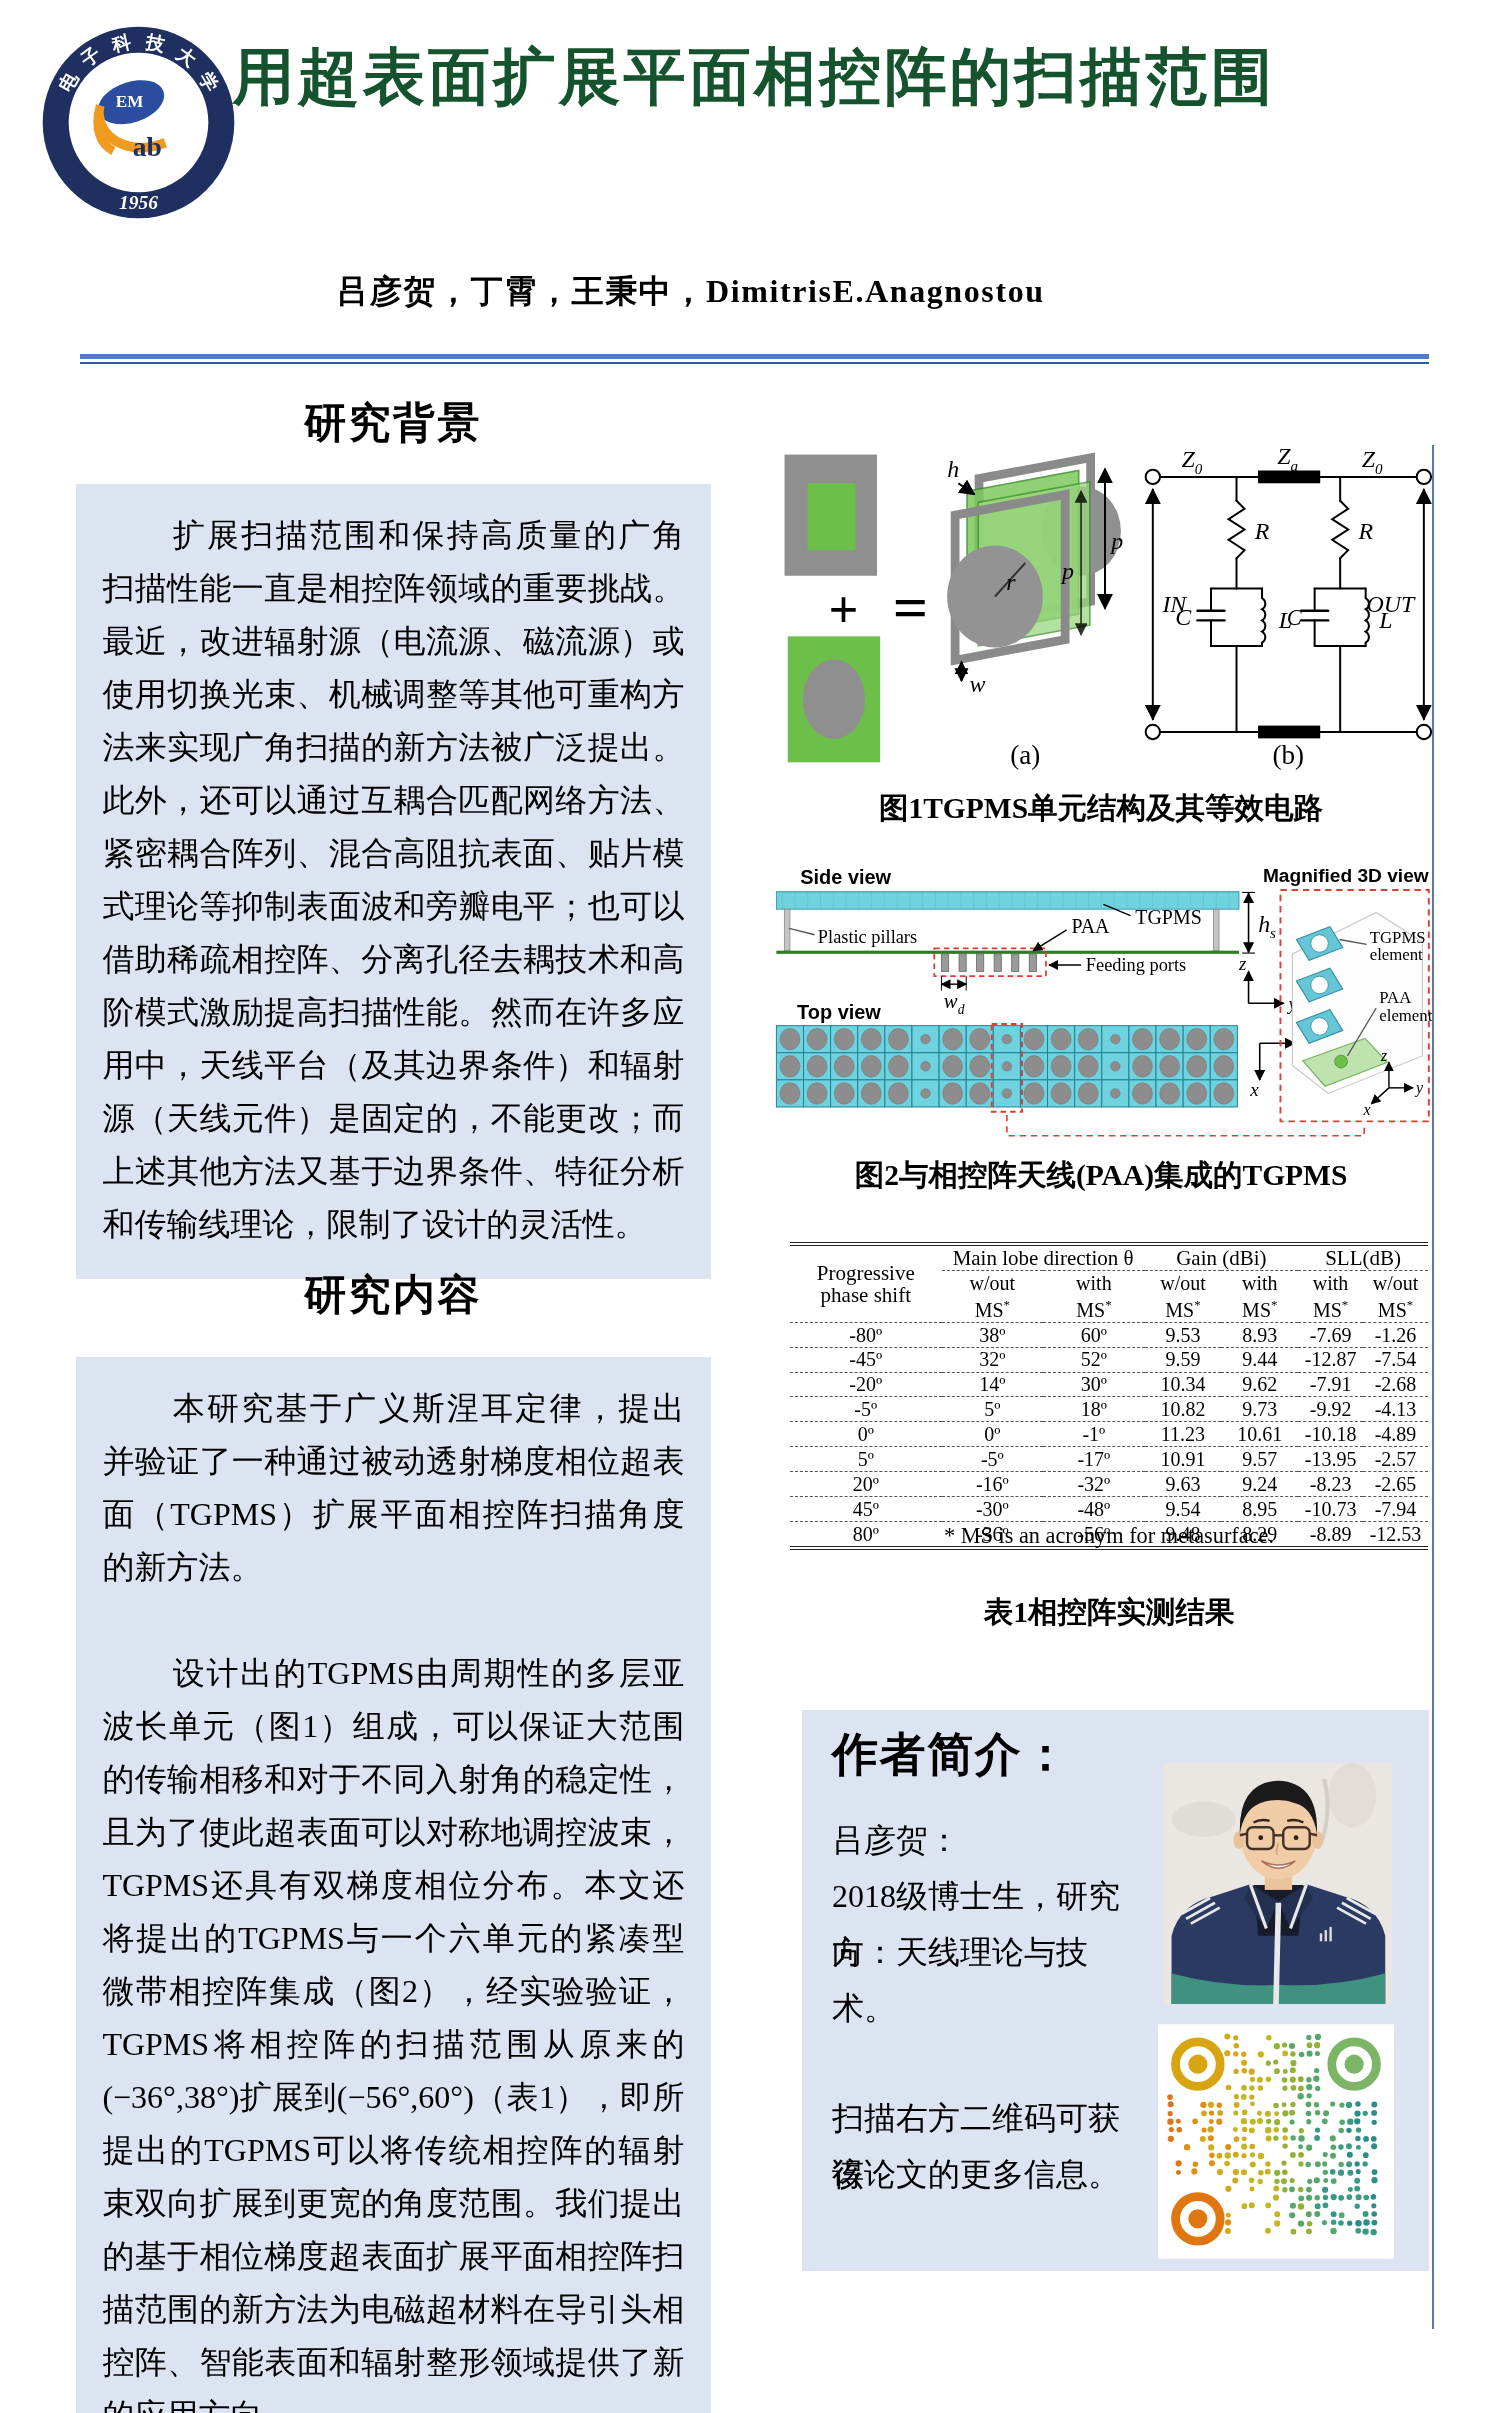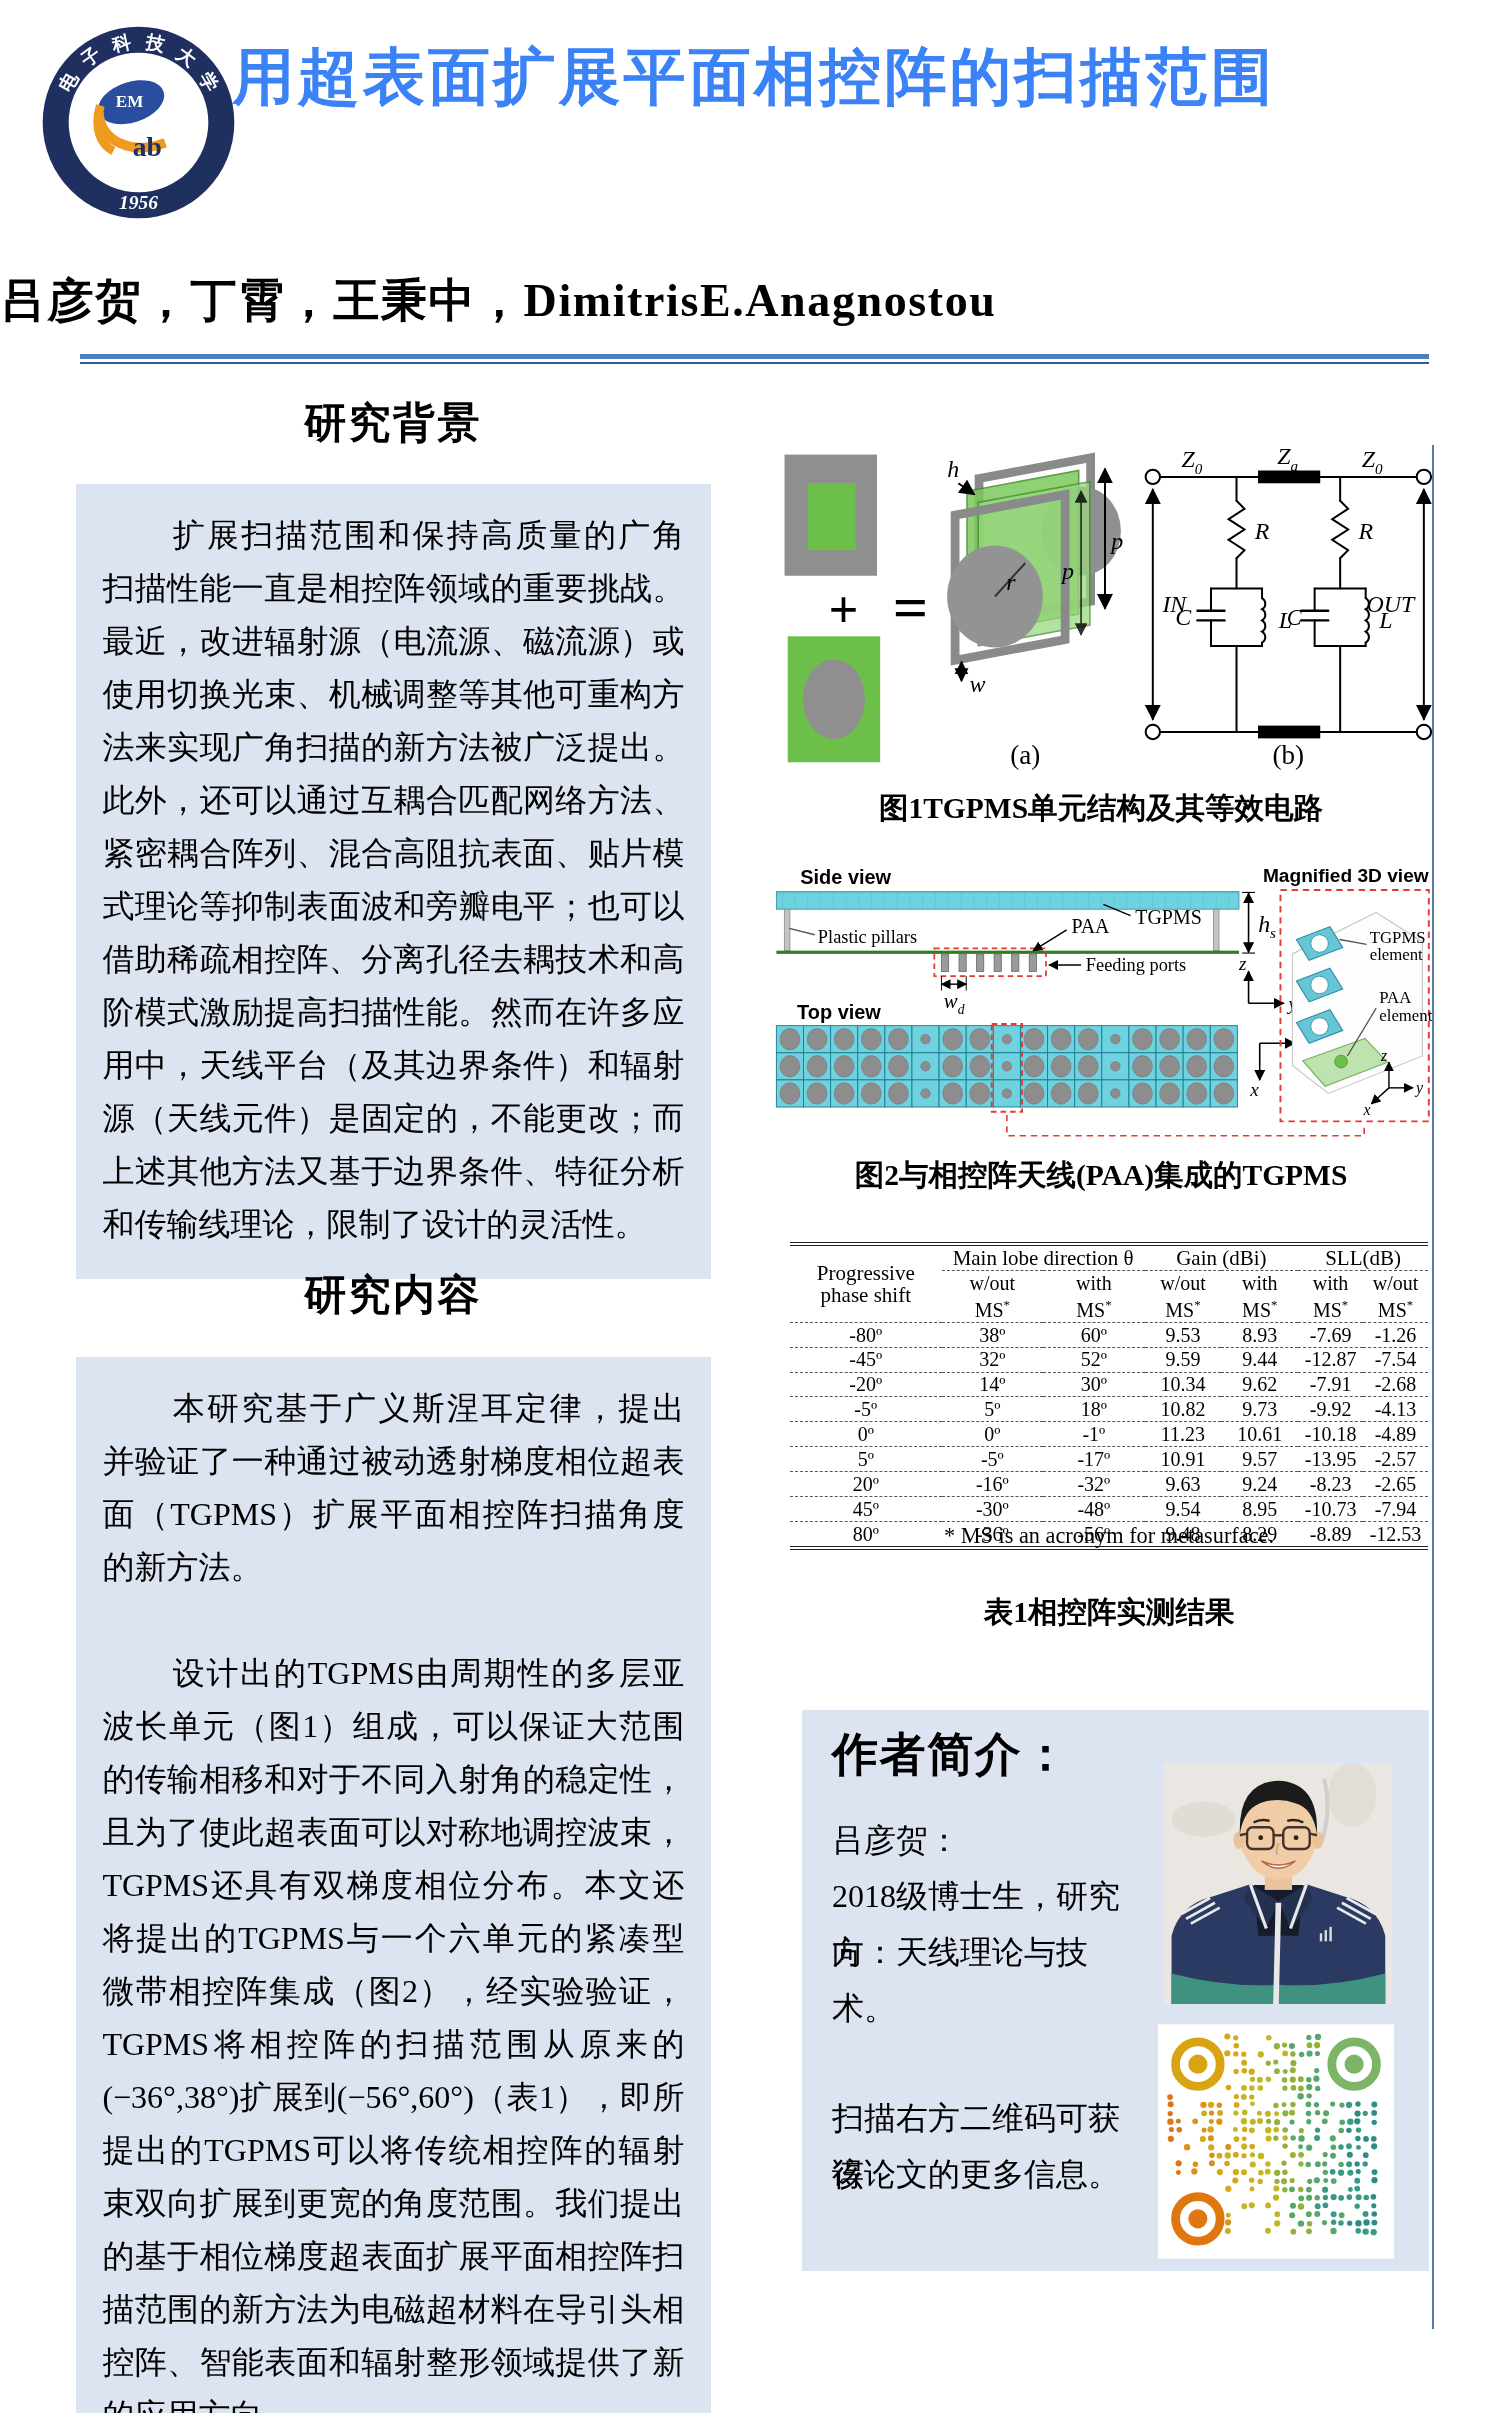--- a/index.html
+++ b/index.html
@@ -2,23 +2,23 @@
 <html style="font-size:12.8px"><head>
 <meta charset="utf-8">
 <style>
   html,body{margin:0;padding:0;background:#fff;}
   .poster{position:relative;width:1508px;height:2413px;background:#ffffff;overflow:hidden;
           font-family:"Liberation Serif",serif;color:#000;}
   
   .logo{position:absolute;left:37px;top:21px;width:203px;height:203px;}
   .title{position:absolute;left:120px;right:120px;top:35px;text-align:center;
          font-family:"Liberation Sans",sans-serif;font-weight:900;font-size:62px;
-         letter-spacing:3.2px;color:#3b82f6;}
-  .authors{position:absolute;left:0;width:1381px;top:270px;
-           font-weight:700;font-size:46px;letter-spacing:1.6px;}
+         letter-spacing:3.2px;color:#14532d;}
+  .authors{position:absolute;left:0;width:1381px;top:270px;text-align:center;
+           font-weight:700;font-size:32px;letter-spacing:1.6px;}
   .divider{position:absolute;left:80px;width:1349px;top:354px;}
   .divider .l1{height:4.8px;background:#4f7dbe;}
   .divider .l2{height:2.4px;background:#2e5d9e;margin-top:3.2px;}
   .vline{position:absolute;left:1432px;top:445px;width:2.4px;height:1884px;background:#5b79a8;}
   
   .leftcol{position:absolute;left:76px;top:0;width:634px;}
   .sec-head{position:absolute;width:634px;text-align:center;
             font-family:"Liberation Sans",sans-serif;font-weight:900;font-size:42px;letter-spacing:2.4px;}
   #bg-head{top:395px;} #ct-head{top:1267px;}
   .textblock{position:absolute;width:606px;padding:12.8px 14.4px 16px 14.4px;background:#dce3f1;

